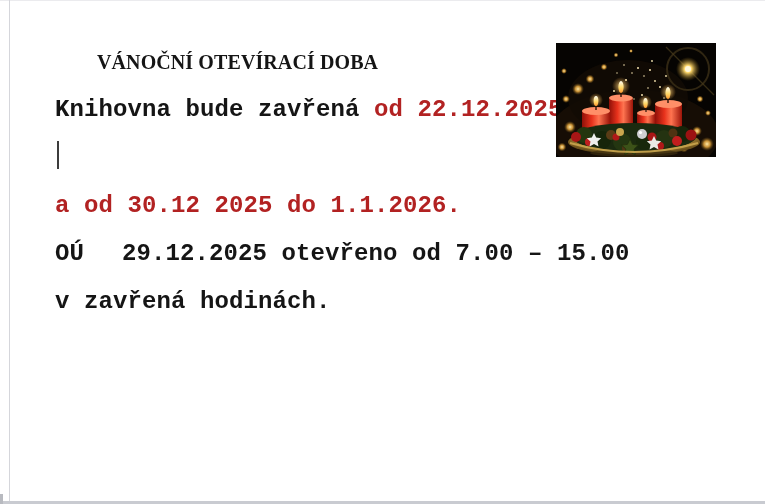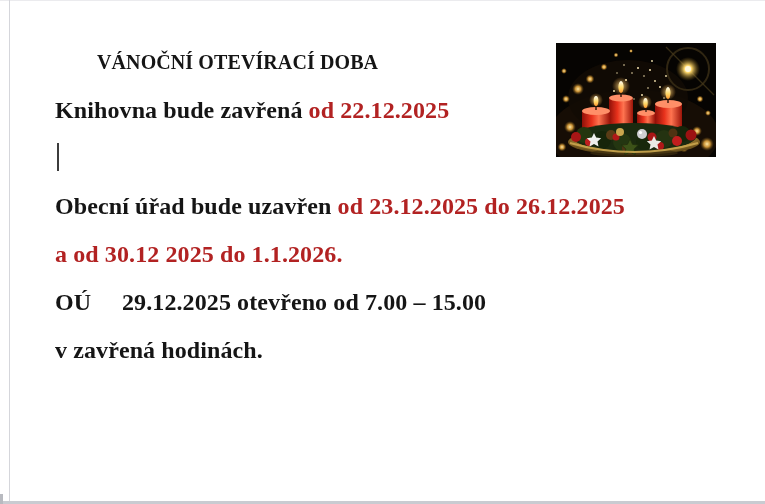--- a/index.html
+++ b/index.html
@@ -18,21 +18,21 @@
   .edge-bottom { position:absolute; left:0; bottom:0; width:100%; height:3px; background:#c9cbd1; }
   .edge-corner { position:absolute; left:0; bottom:0; width:3px; height:10px; background:#b8bac0; }
 
   
   .text-block {
     position:absolute; left:55px; top:38px; width:700px;
     font-weight:700; font-size:24px; line-height:48px;
     color:#151515; letter-spacing:0.1px;
   }
   .doc-title { margin:0 0 0 42px; font-size:20px; }
-  p.line { margin:0; }
+  p.line { margin:0;font-family:Liberation Mono, monospace; }
   .seg-black { color:#151515; }
   .seg-red { color:#b22222; }
   .tab-ou { display:inline-block; width:67px; }
   .caret {
     display:inline-block; width:2px; height:28px;
     background:#3c3c3c; vertical-align:-5px; margin-left:2px;
   }
 
   
   .photo { position:absolute; left:556px; top:43px; width:160px; height:114px; }
@@ -44,21 +44,20 @@
 <div class="page">
 
   <div class="text-block">
 
     <p class="doc-title">VÁNOČNÍ OTEVÍRACÍ DOBA</p>
 
     <p class="line"><span class="seg-black">Knihovna bude zavřená </span><span class="seg-red">od 22.12.2025</span></p>
 
     <p class="line"><span class="caret"></span></p>
 
-    <p class="line"><span class="seg-black">Obecní úřad bude uzavřen </span><span class="seg-red">od 23.12.2025 do 26.12.2025</span></p>
 
     <p class="line"><span class="seg-red">a od 30.12 2025 do 1.1.2026.</span></p>
 
 
     <p class="line"><span class="seg-black tab-ou">OÚ</span><span class="seg-black">29.12.2025 otevřeno od 7.00 – 15.00</span></p>
 
 
     <p class="line"><span class="seg-black">v zavřená hodinách.</span></p>
 
   </div>

